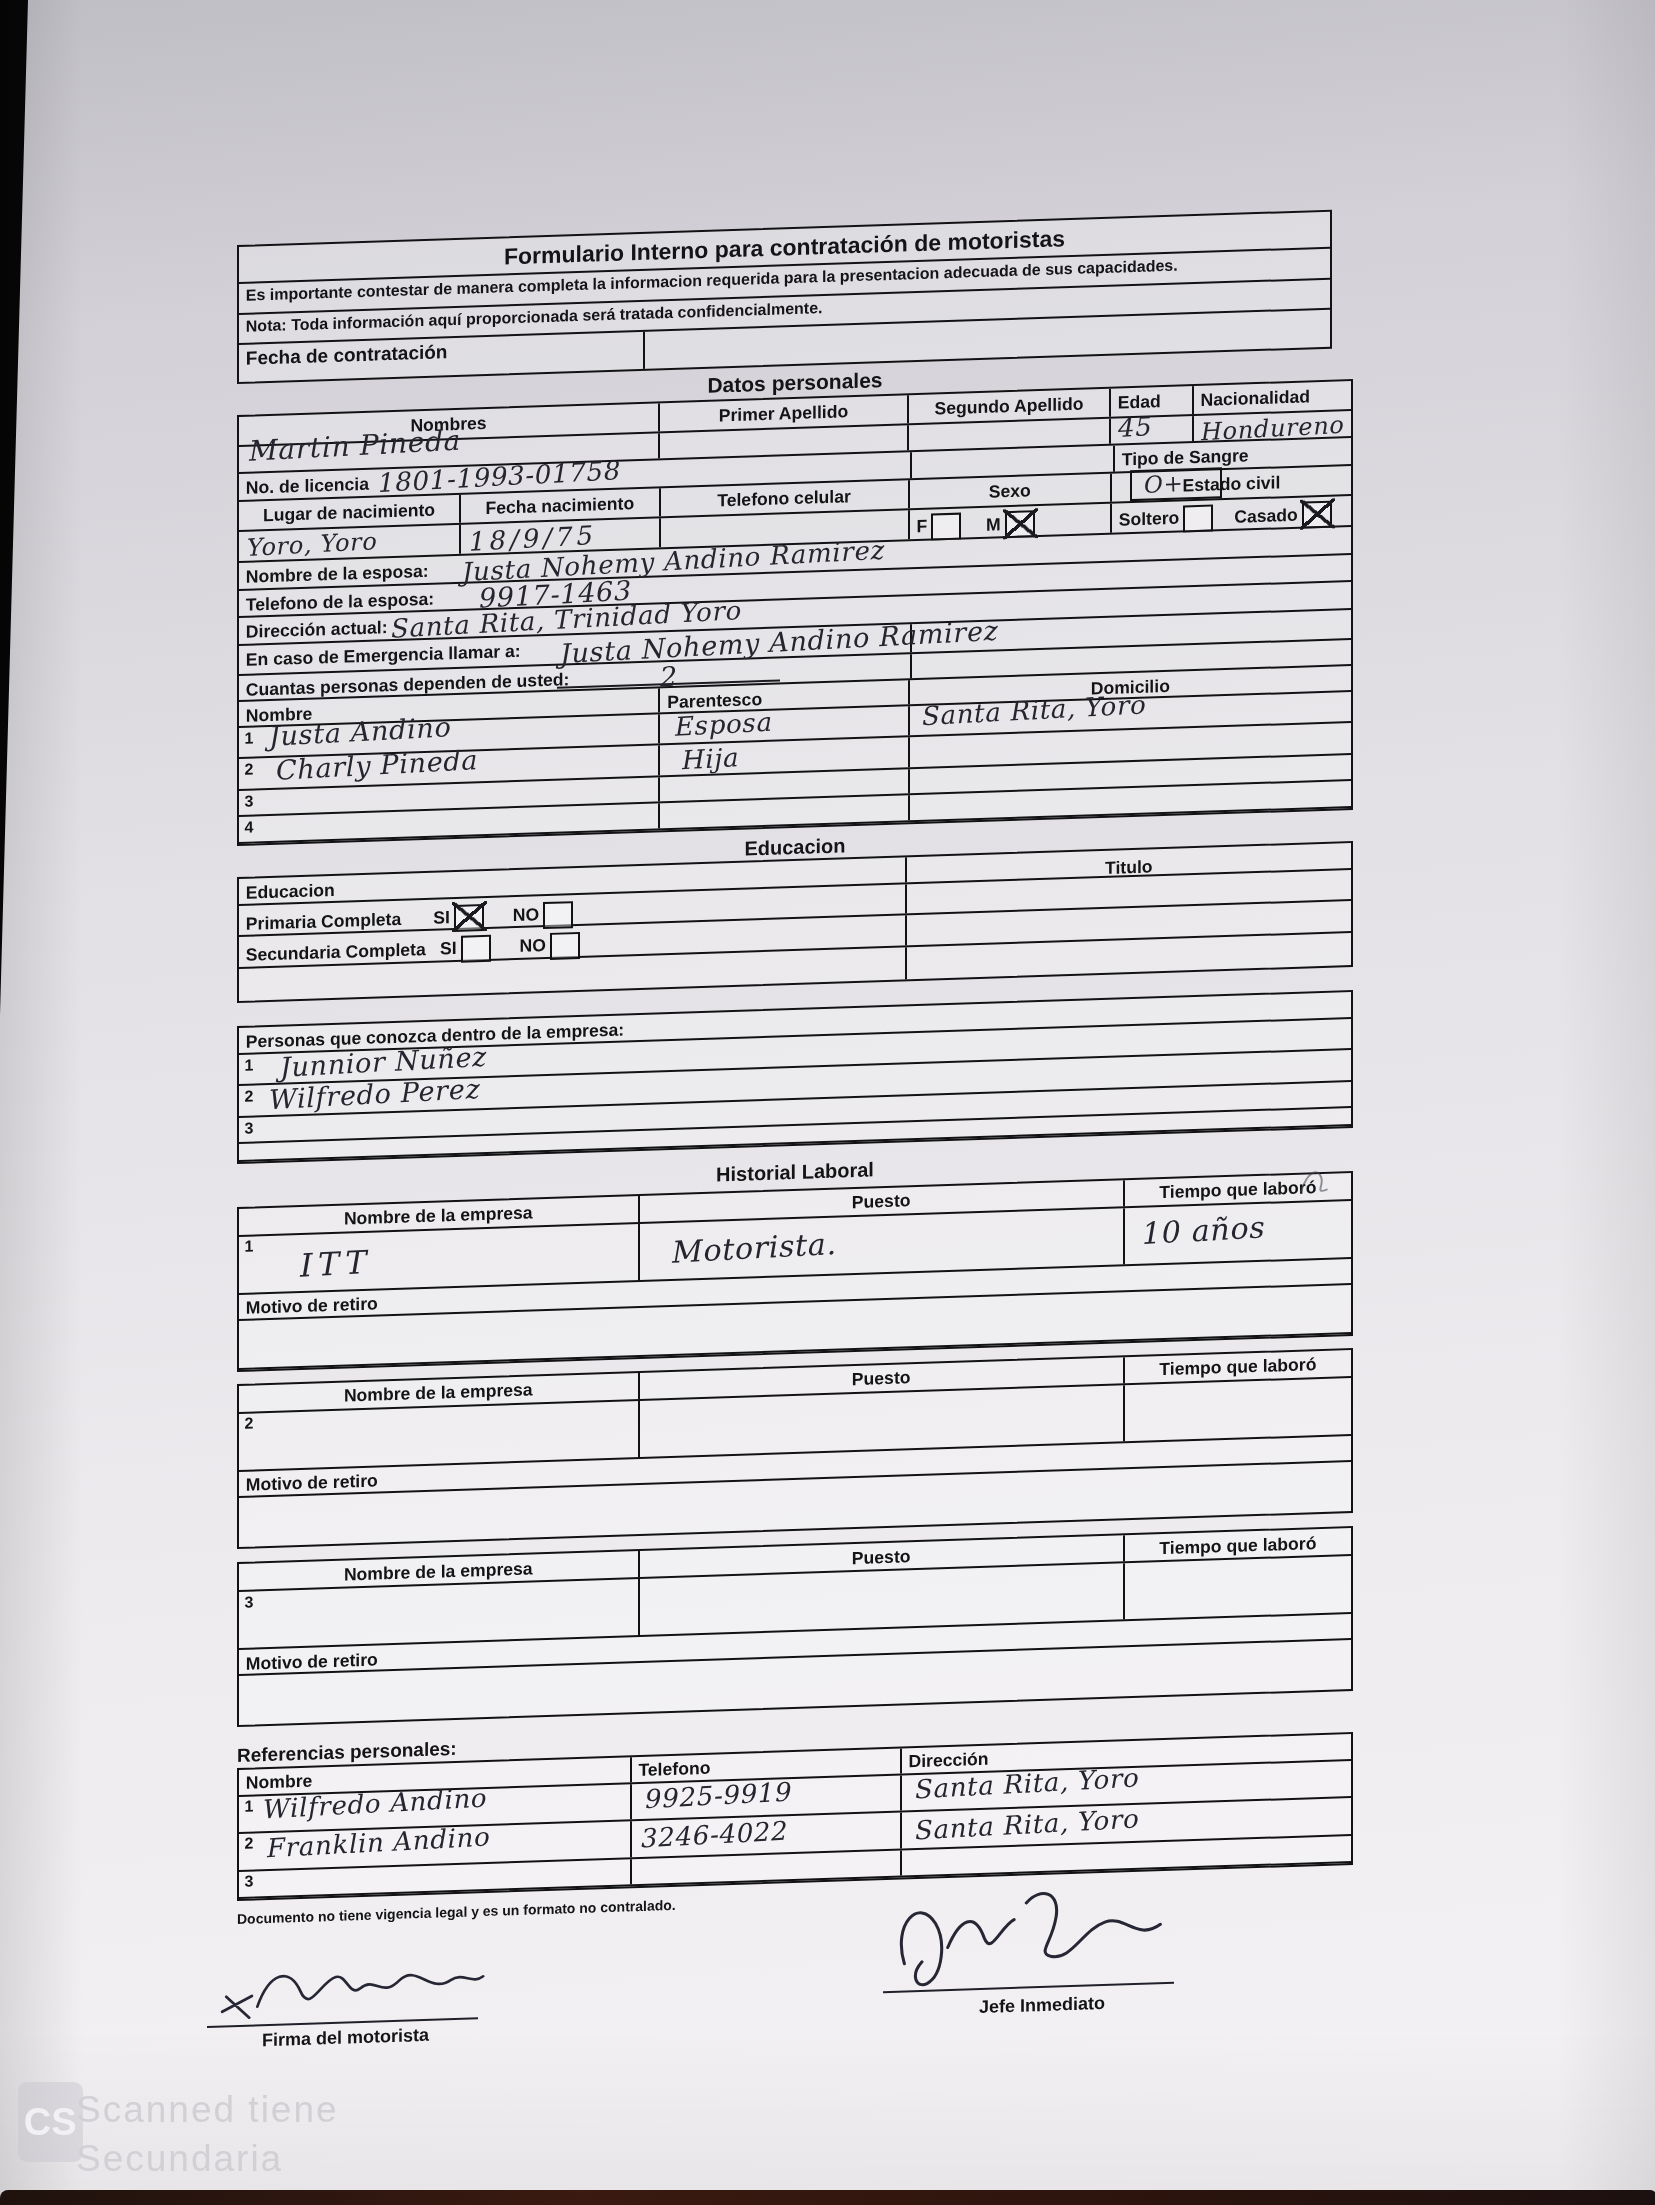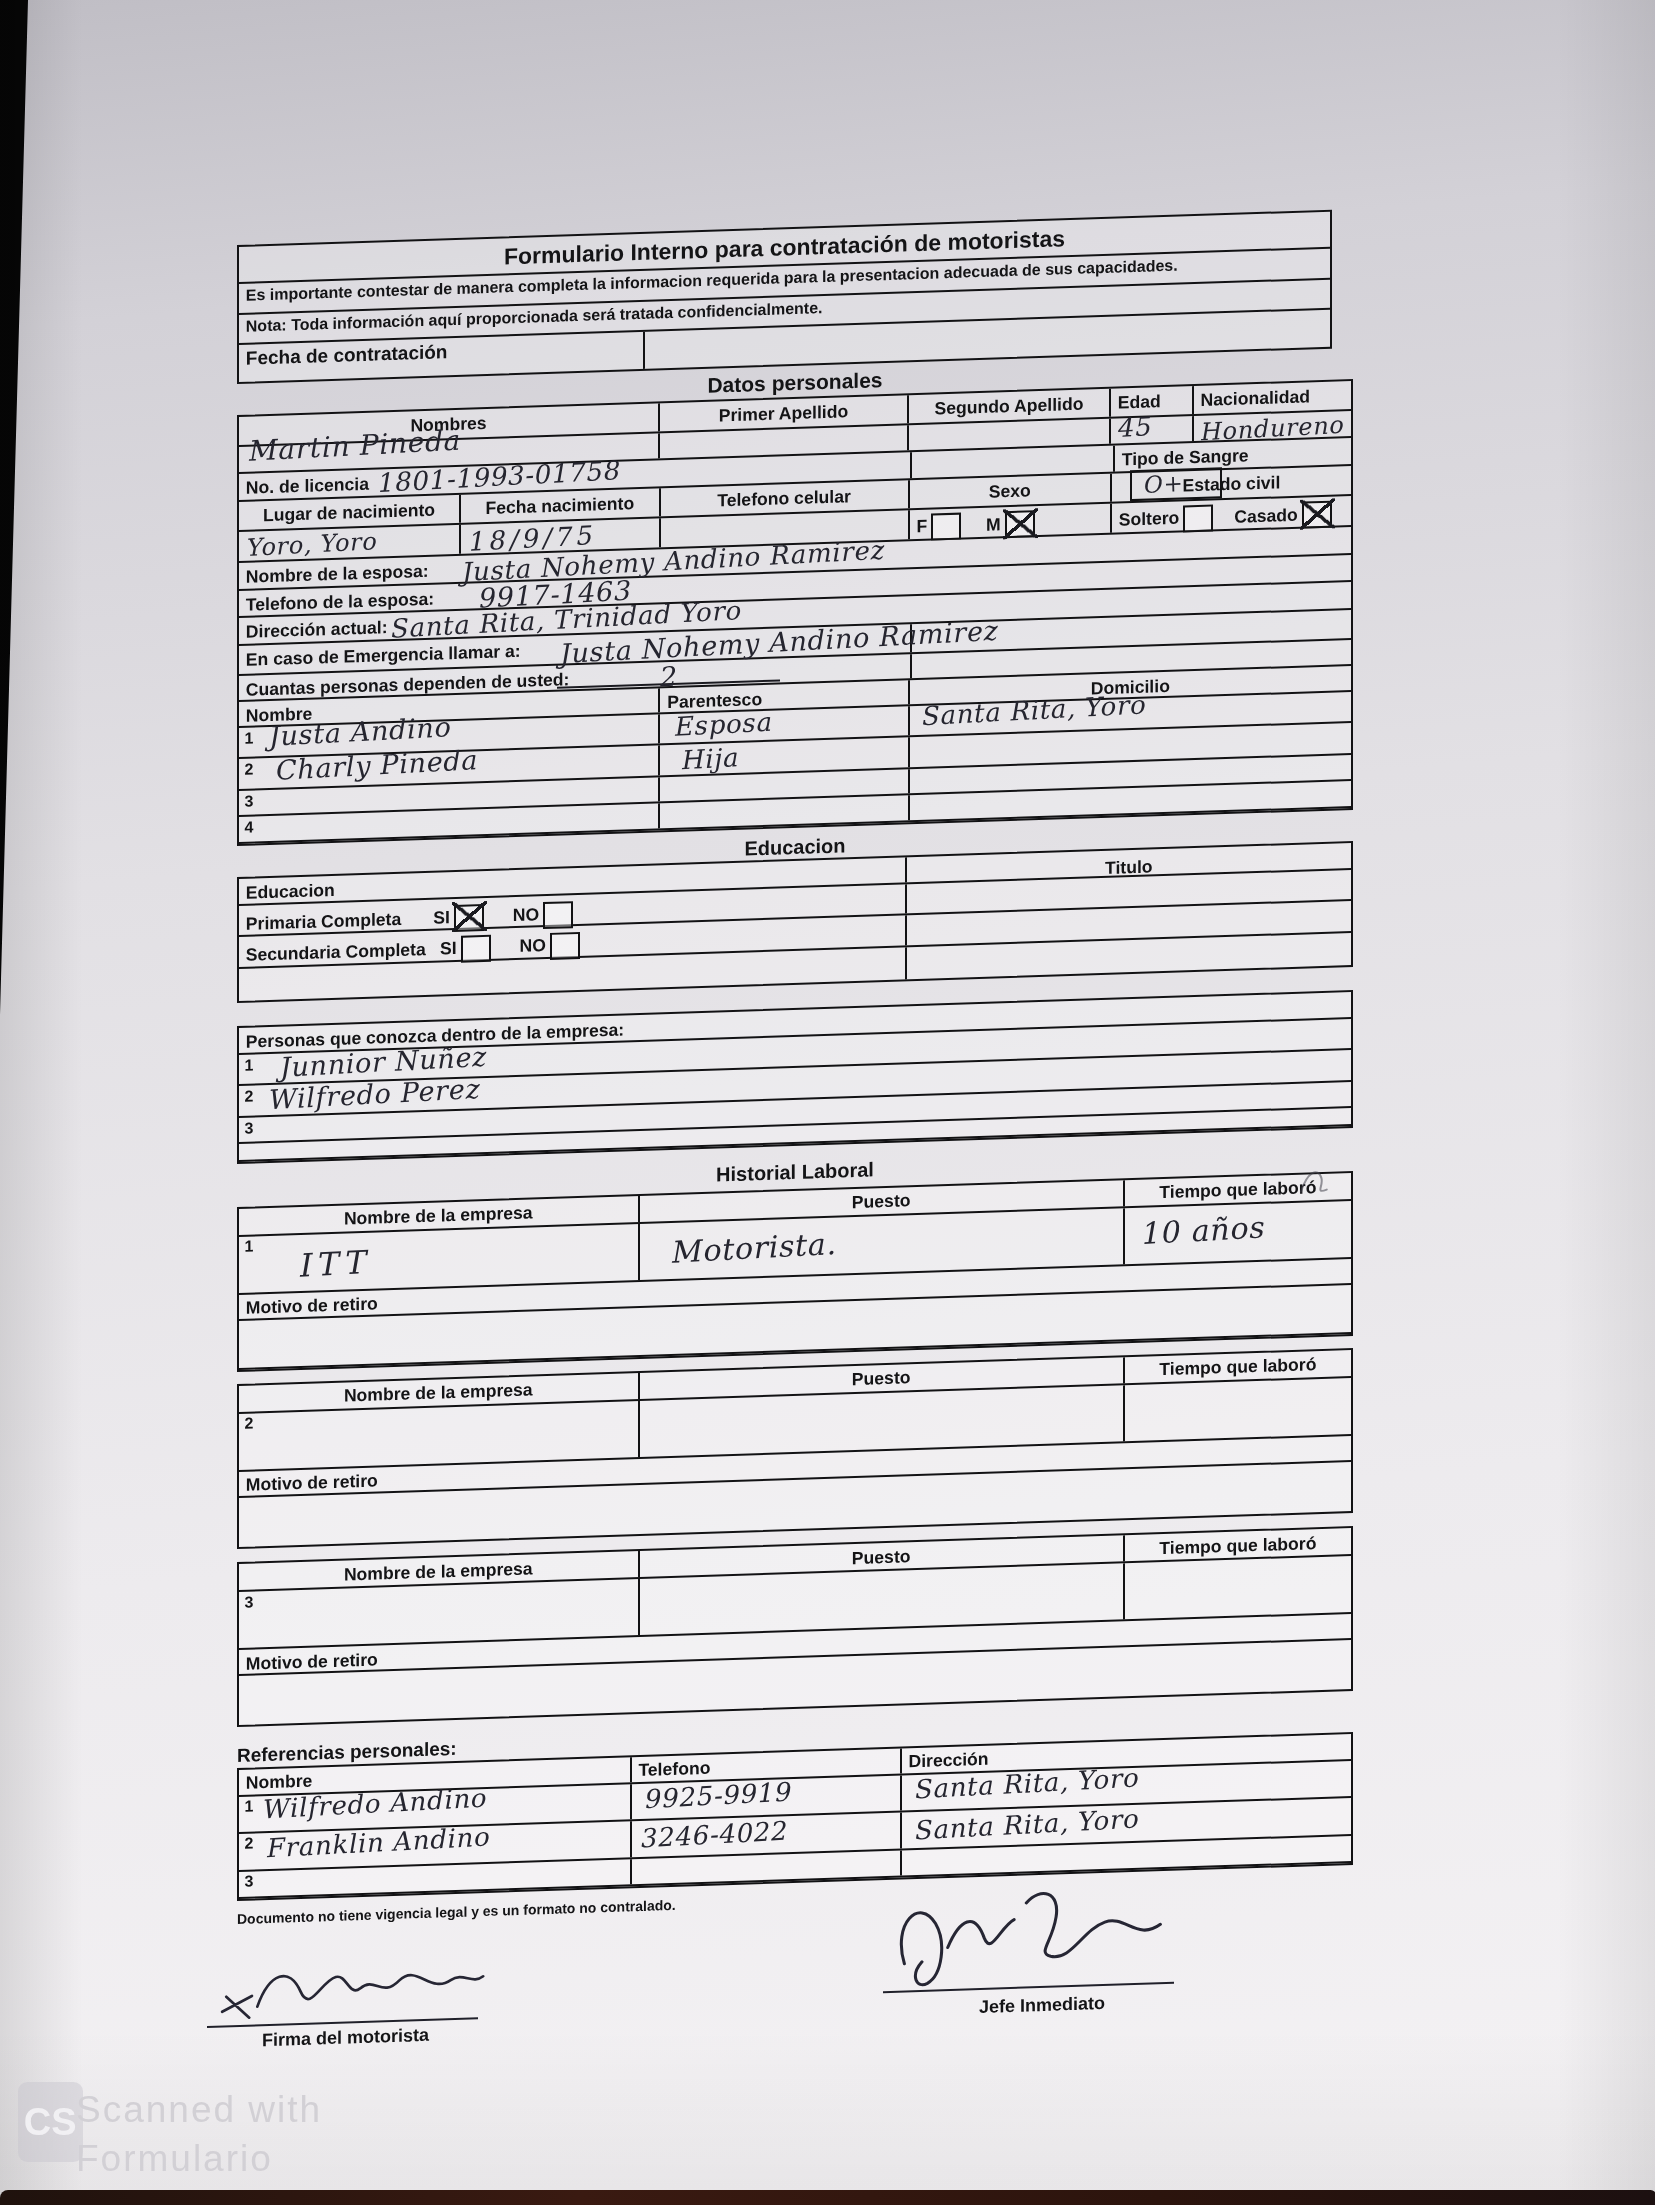--- a/index.html
+++ b/index.html
@@ -378,18 +378,18 @@
 
   <svg class="sig" style="left:643px;top:1691px;" width="298" height="122" viewBox="0 0 440 180">
     <path d="M36,120 C18,60 58,22 82,62 C98,90 92,138 70,150 C54,158 44,138 62,118 M100,98 C118,56 140,46 154,86 C164,112 178,70 198,60 M216,36 C238,12 266,22 260,58 C254,96 232,110 252,116 C282,124 300,78 332,68 C362,58 380,98 414,74" stroke="#262634" stroke-width="4.5" fill="none" stroke-linecap="round"></path>
   </svg>
   <div class="sig-line" style="left:646px;top:1799px;width:291px;"></div>
   <div class="sig-label" style="left:690px;top:1808px;width:230px;">Jefe Inmediato</div>
 </div>
 
 <div class="cs-badge">CS</div>
 <div class="watermark">
-  <div>Scanned with</div>
-  <div>Formulario</div>
+  <div>Scanned tiene</div>
+  <div>Secundaria</div>
 </div>
 
 <div class="bottom-band"></div>
 
 
 </body></html>

